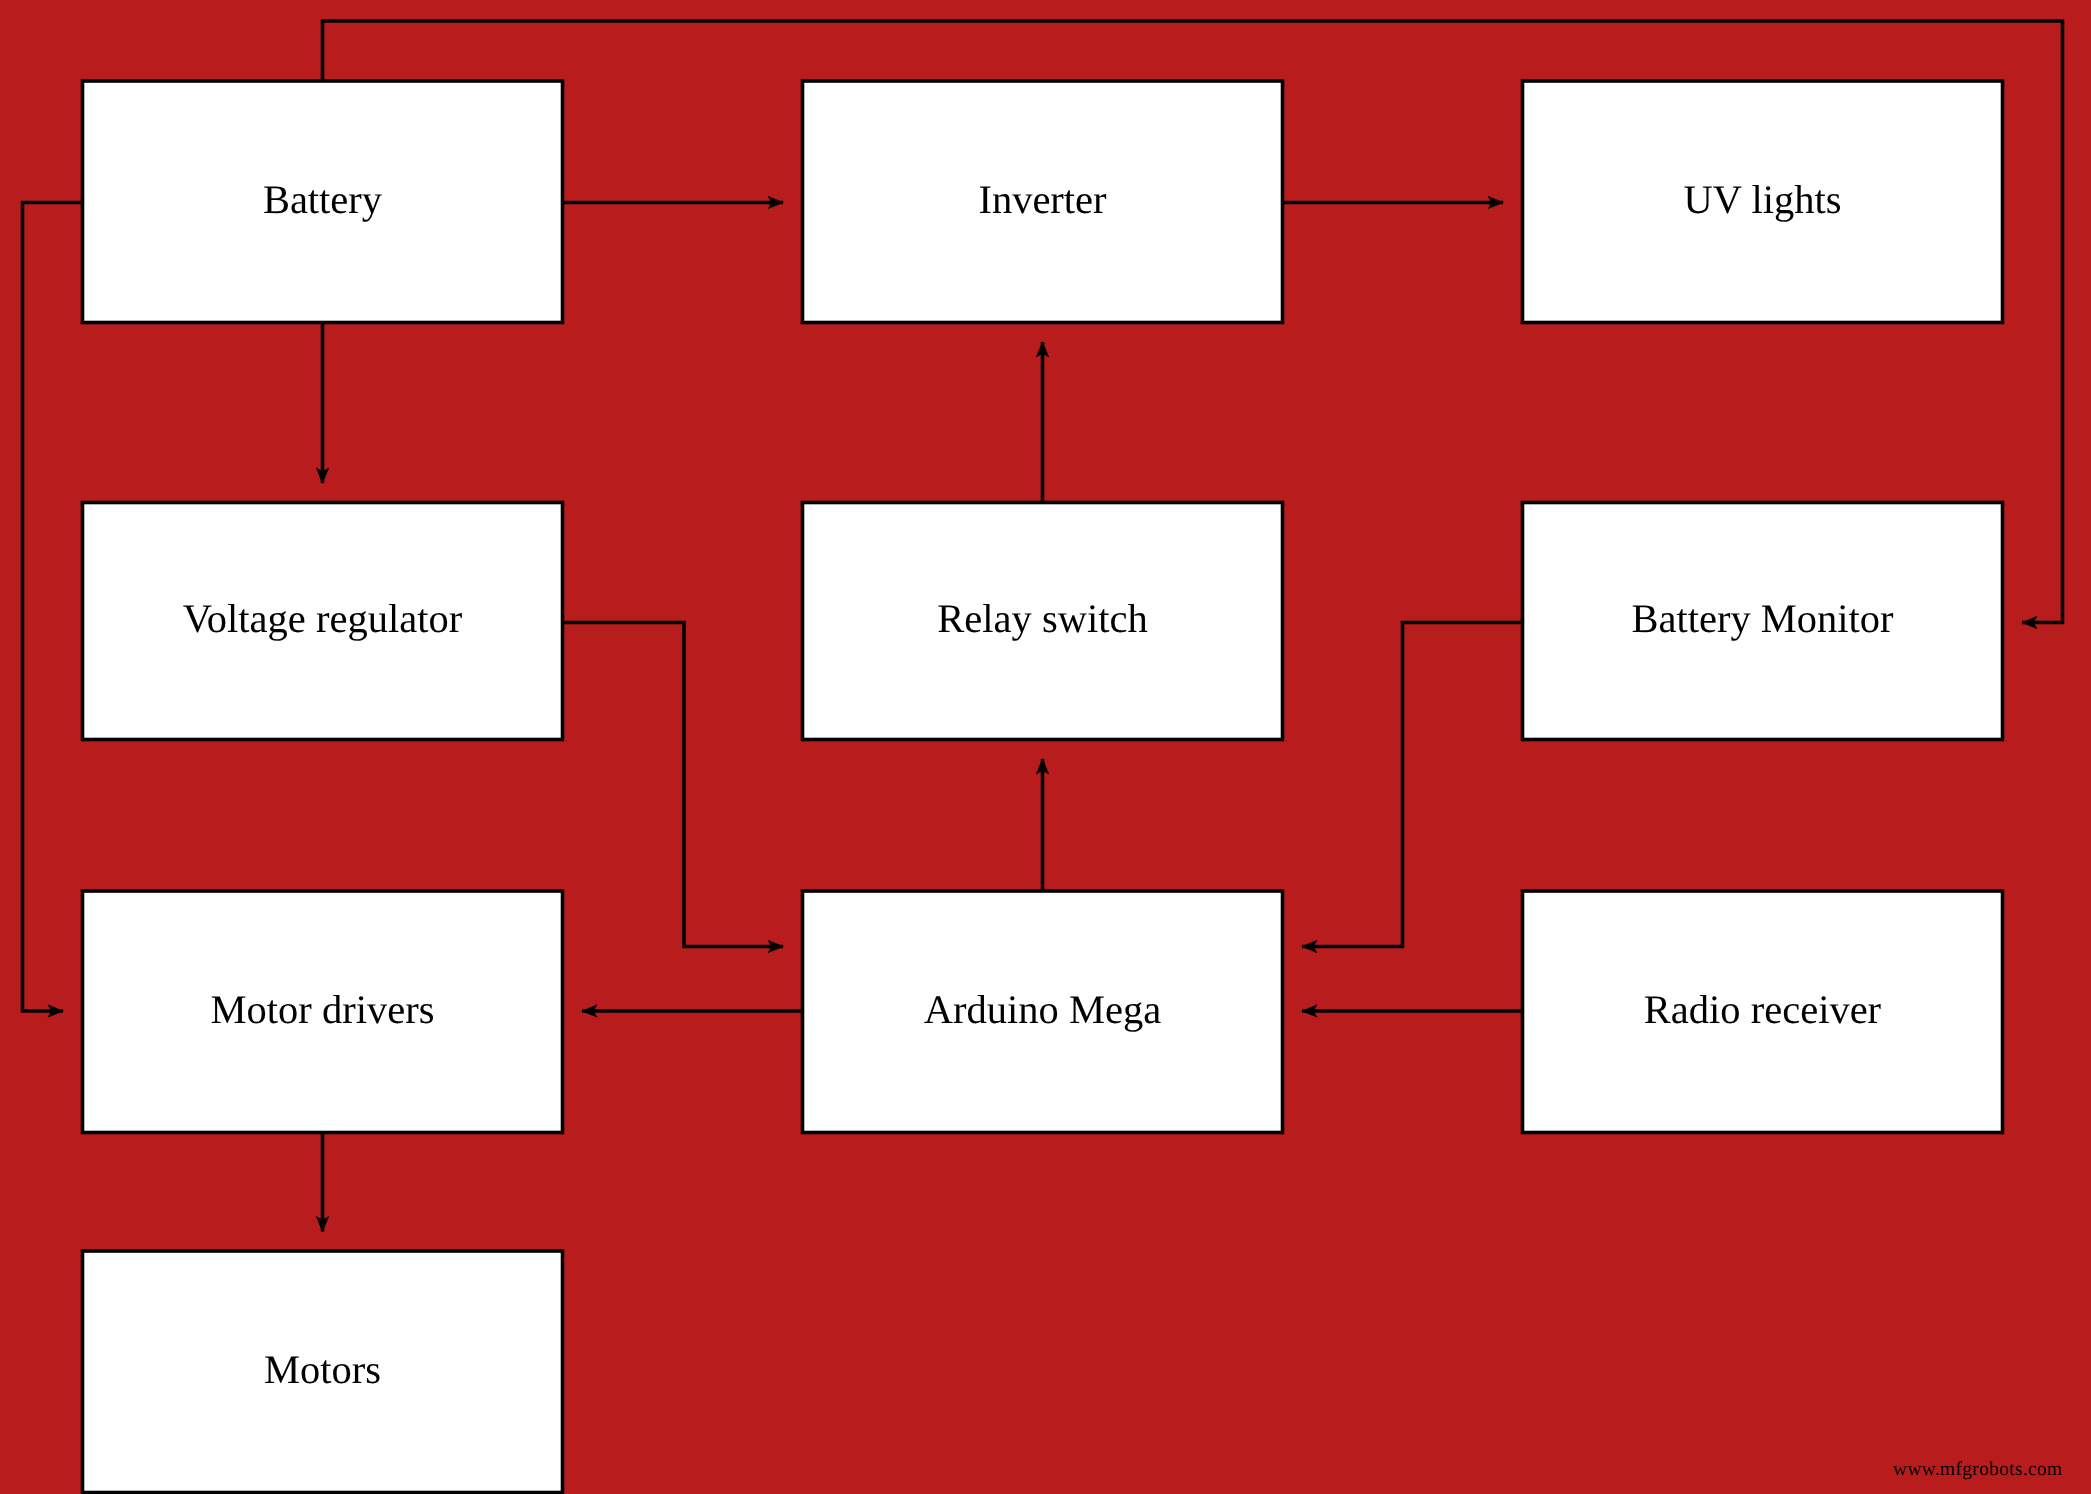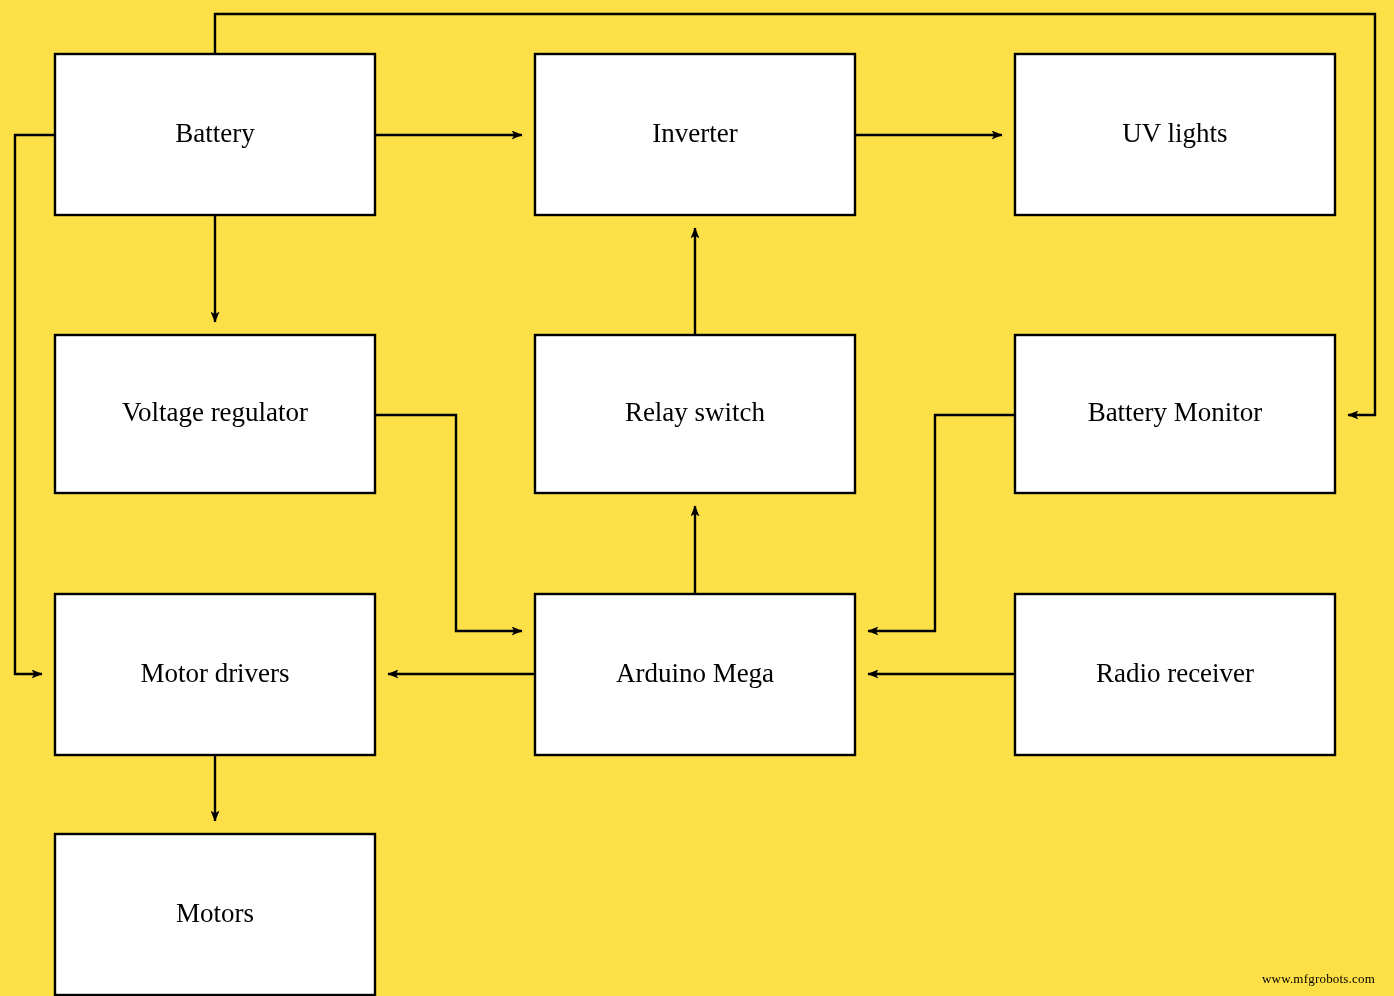--- a/index.html
+++ b/index.html
@@ -8,21 +8,21 @@
     padding: 0;
     background: #ffffff;
   }
   body {
     font-family: "Liberation Serif", "DejaVu Serif", serif;
   }
   #canvas {
     position: relative;
     width: 1394px;
     height: 996px;
-    background: #fde047;
+    background: #b91c1c;
     overflow: hidden;
   }
   svg#diagram {
     position: absolute;
     top: 0;
     left: 0;
     width: 1394px;
     height: 996px;
     display: block;
   }

